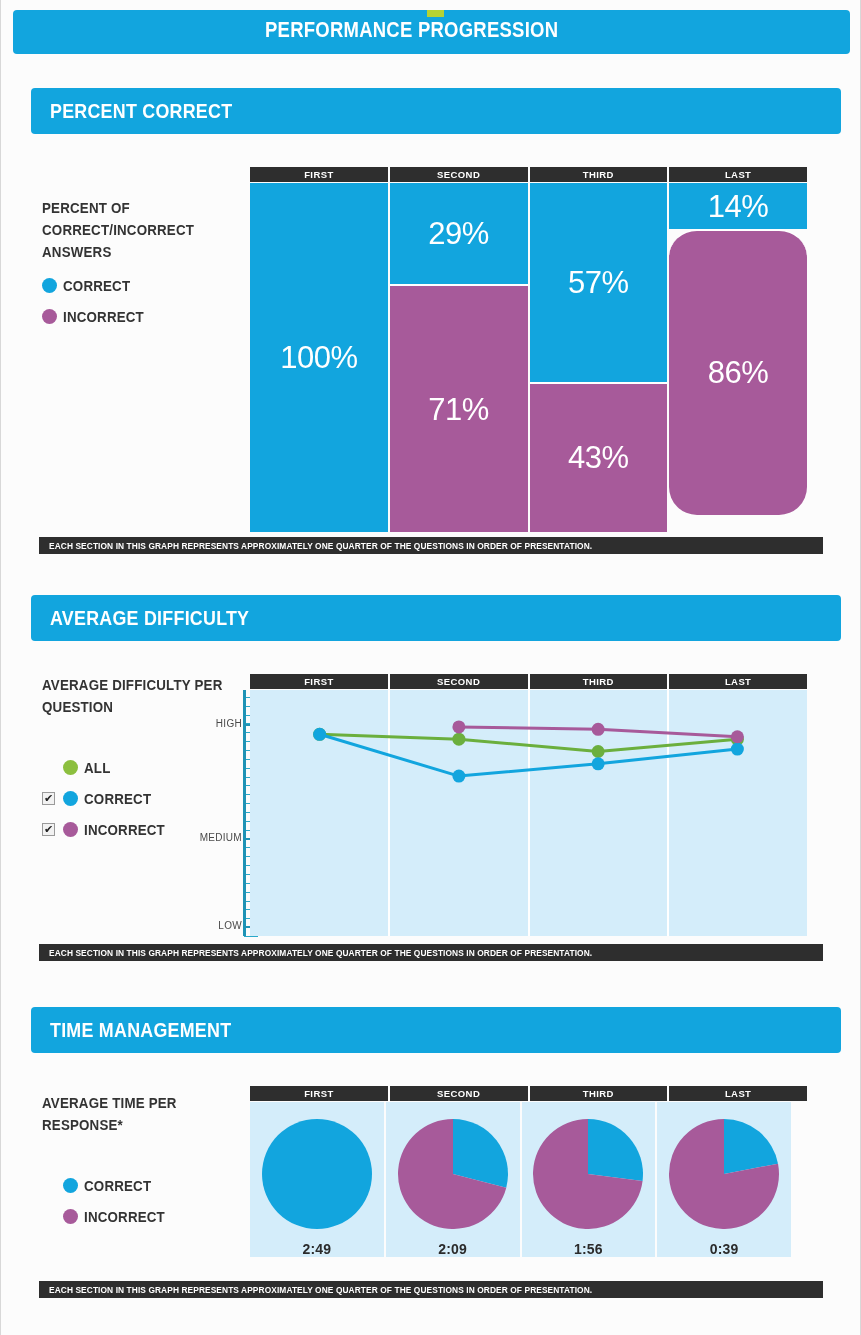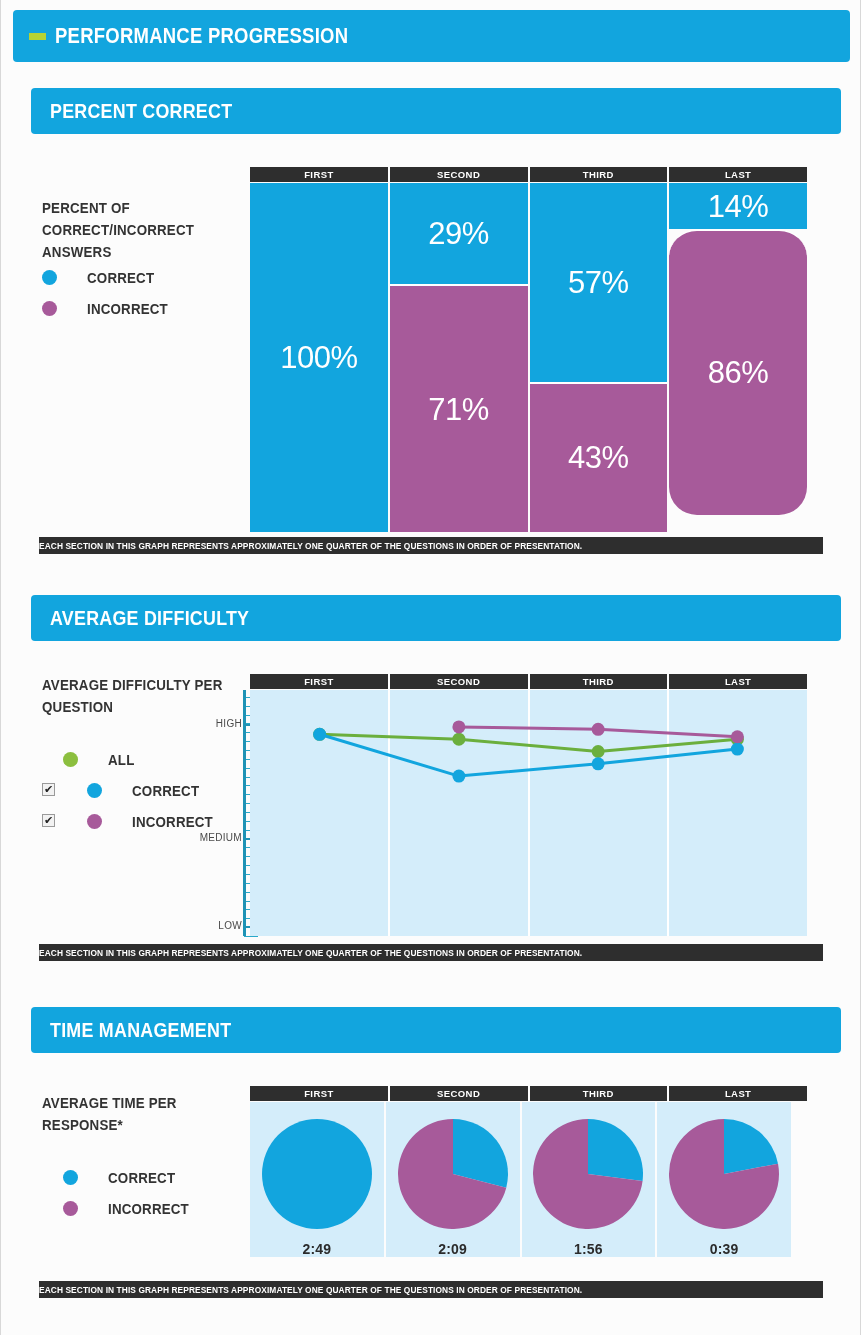--- a/index.html
+++ b/index.html
@@ -18,26 +18,27 @@
     background: #fcfcfc;
     border-left: 1px solid #d8d8d8;
     border-right: 1px solid #d8d8d8;
     overflow: hidden;
   }
 
   
   .main-banner {
     position: absolute;
     left: 12px; top: 10px;
-    width: 837px; height: 52px;
+    width: 837px; height: 44px;
     background: #12a5de;
     border-radius: 4px;
     display: flex;
     align-items: center;
     padding-left: 16px;
+    flex-direction: column;
   }
   .dash {
     width: 17px; height: 7px;
     background: #b5d334;
     margin-right: 9px;
     flex: 0 0 auto;
   }
   .main-banner-title {
     color: #ffffff;
     font-size: 22px;
@@ -78,22 +79,22 @@
     font-weight: bold;
     line-height: 22px;
     letter-spacing: 0.2px;
     transform: scaleX(0.92);
     transform-origin: left top;
   }
 
   .legend { position: absolute; left: 41px; width: 205px; }
   .legend-row {
     display: flex;
+    align-items: center;
     height: 31px;
-    gap: 24px;
   }
   .legend-check {
     width: 13px; height: 13px;
     border: 1px solid #9a9a9a;
     background: #f2f2f2;
     margin-right: 8px;
     flex: 0 0 auto;
     font-size: 11px;
     line-height: 11px;
     color: #222;
@@ -136,20 +137,21 @@
   }
   .col-head:last-child { margin-right: 0; }
 
   
   .caption-bar {
     position: absolute;
     height: 17px;
     background: #2e2e2e;
     display: flex;
     align-items: center;
+    padding-left: 10px;
   }
   .caption-text {
     color: #ffffff;
     font-size: 9.5px;
     font-weight: bold;
     letter-spacing: 0.1px;
     transform: scaleX(0.88);
     transform-origin: left center;
     white-space: nowrap;
   }

